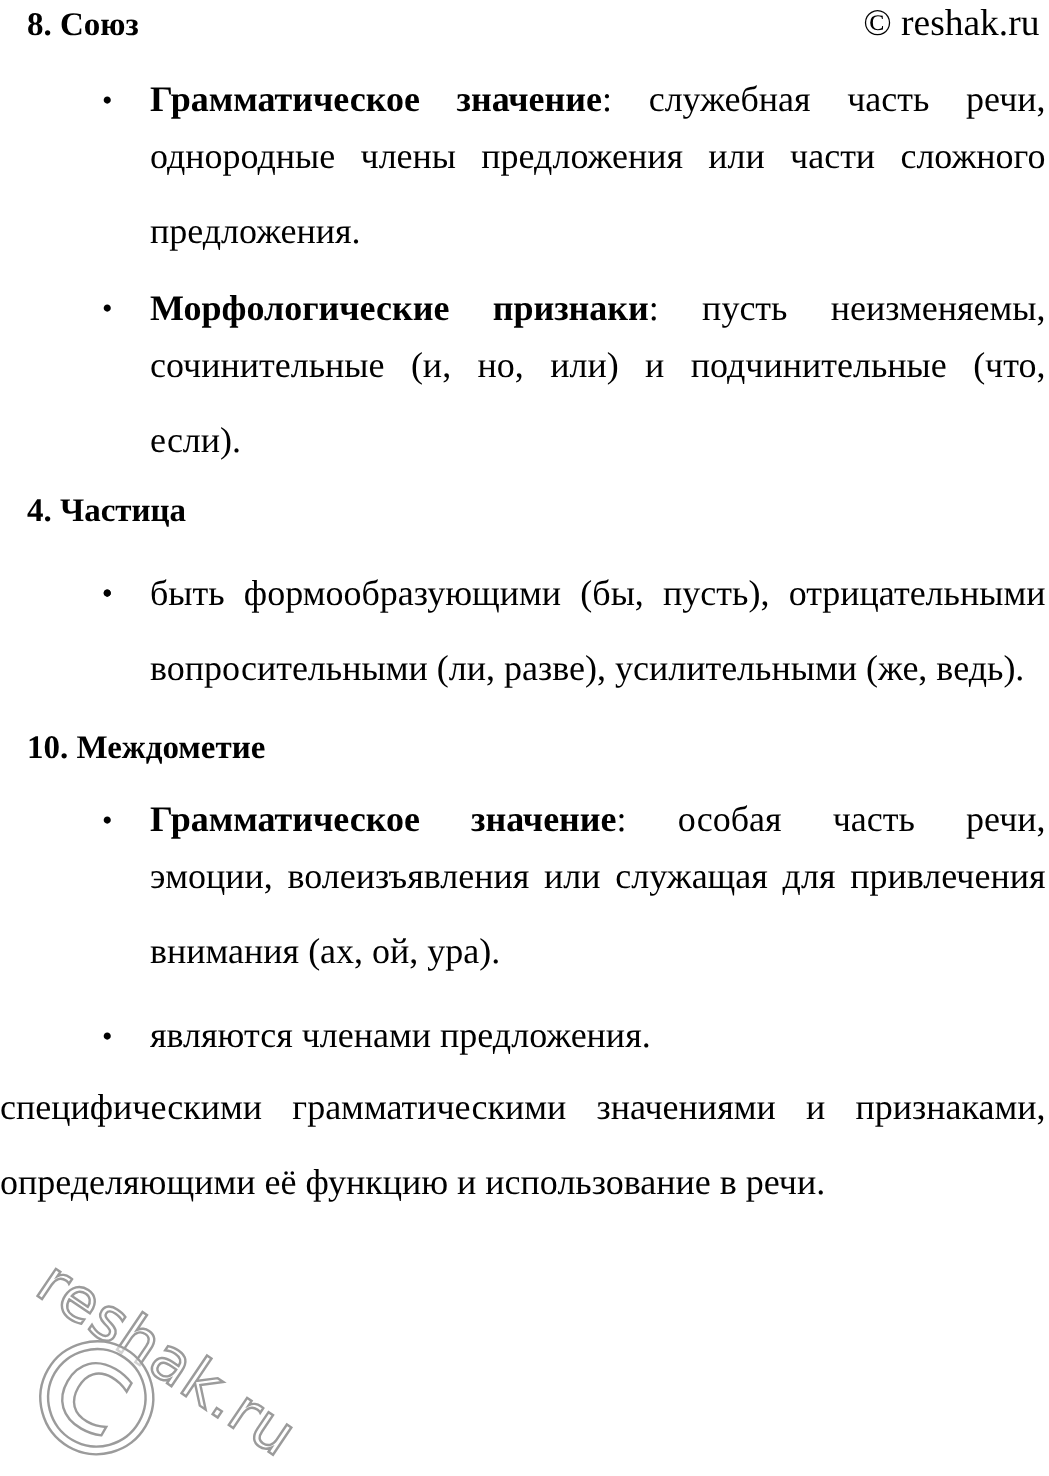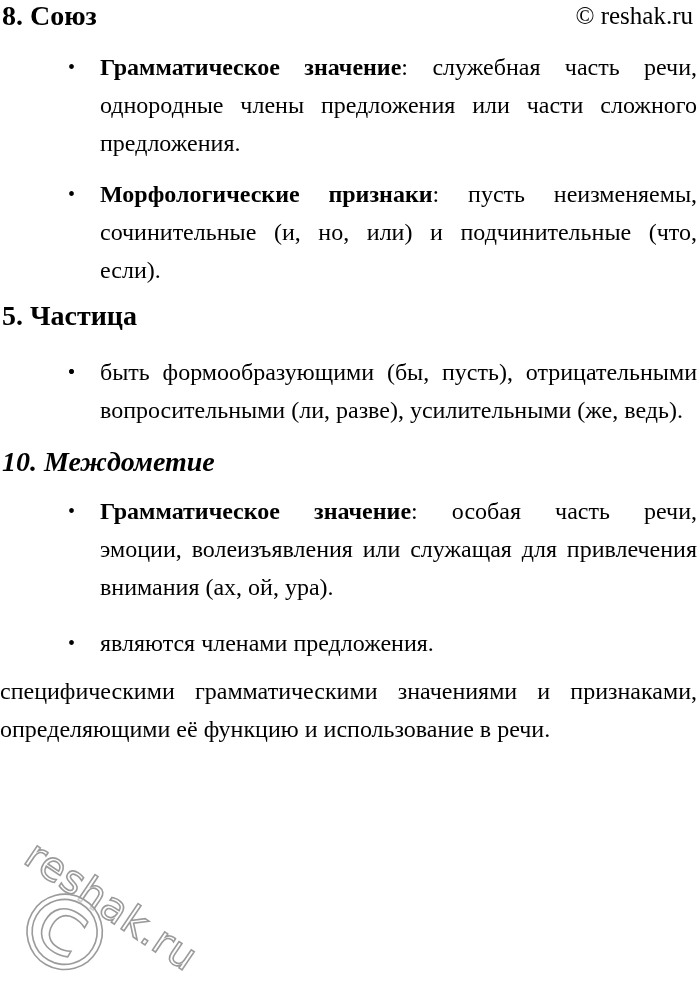--- a/index.html
+++ b/index.html
@@ -22,28 +22,28 @@
   }
   .copyright {
     position: absolute;
     top: 1px;
     right: 6px;
     font-size: 25px;
     line-height: 26px;
     white-space: nowrap;
   }
   .heading {
-    font-size: 28px;
+    font-size: 22px;
     font-weight: bold;
     line-height: 28px;
-    margin: 0 0 0 2px;
+    margin: 0 0 0 18px;
   }
   .h1m { margin-top: 2px; }
   .h2m { margin-top: 13px; }
-  .h3m { margin-top: 19px; font-style: italic; }
+  .h3m { margin-top: 19px; }
   .bullet {
     position: relative;
     padding-left: 100px;
     width: 597px;
   }
   .b1m { margin-top: 18px; }
   .b2m { margin-top: 13px; }
   .b3m { margin-top: 23px; }
   .b4m { margin-top: 14px; }
   .b5m { margin-top: 16px; }
@@ -59,20 +59,21 @@
     font-size: 24px;
     line-height: 38px;
     height: 38px;
     overflow: hidden;
     text-align: justify;
     text-align-last: justify;
   }
   .jline.last {
     text-align: left;
     text-align-last: left;
+    margin-top: 12px;
   }
   .jline b { font-weight: bold; }
   .closing {
     width: 697px;
     margin-top: 10px;
   }
   .wm {
     position: absolute;
     left: -2px;
     top: 800px;
@@ -95,21 +96,21 @@
     <div class="jline last">предложения.</div>
   </div>
 
   <div class="bullet b2m">
     <span class="marker">•</span>
     <div class="jline"><b>Морфологические признаки</b><span>: пусть неизменяемы, делятся на</span></div>
     <div class="jline">сочинительные (и, но, или) и подчинительные (что, потому что,</div>
     <div class="jline last">если).</div>
   </div>
 
-  <h2 class="heading h2m">5. Частица</h2>
+  <h2 class="heading h2m">4. Частица</h2>
 
   <div class="bullet b3m">
     <span class="marker">•</span>
   </div>
 
   <div class="bullet b4m">
     <span class="marker">•</span>
     <div class="jline">быть формообразующими (бы, пусть), отрицательными (не, ни),</div>
     <div class="jline last">вопросительными (ли, разве), усилительными (же, ведь).</div>
   </div>

